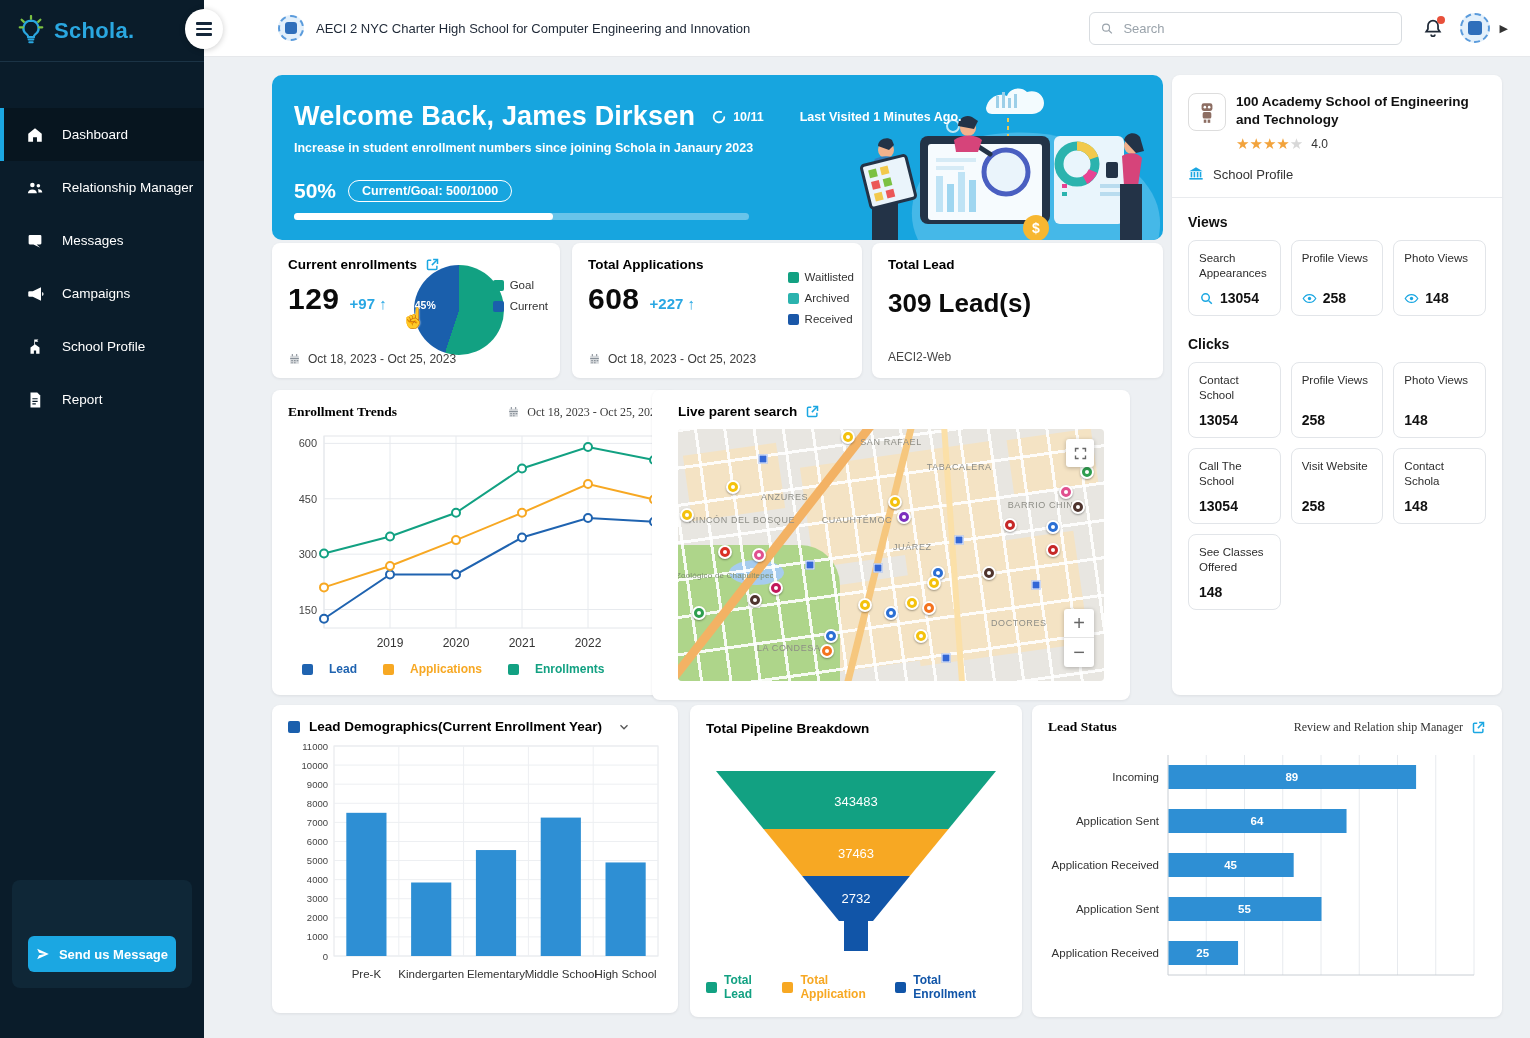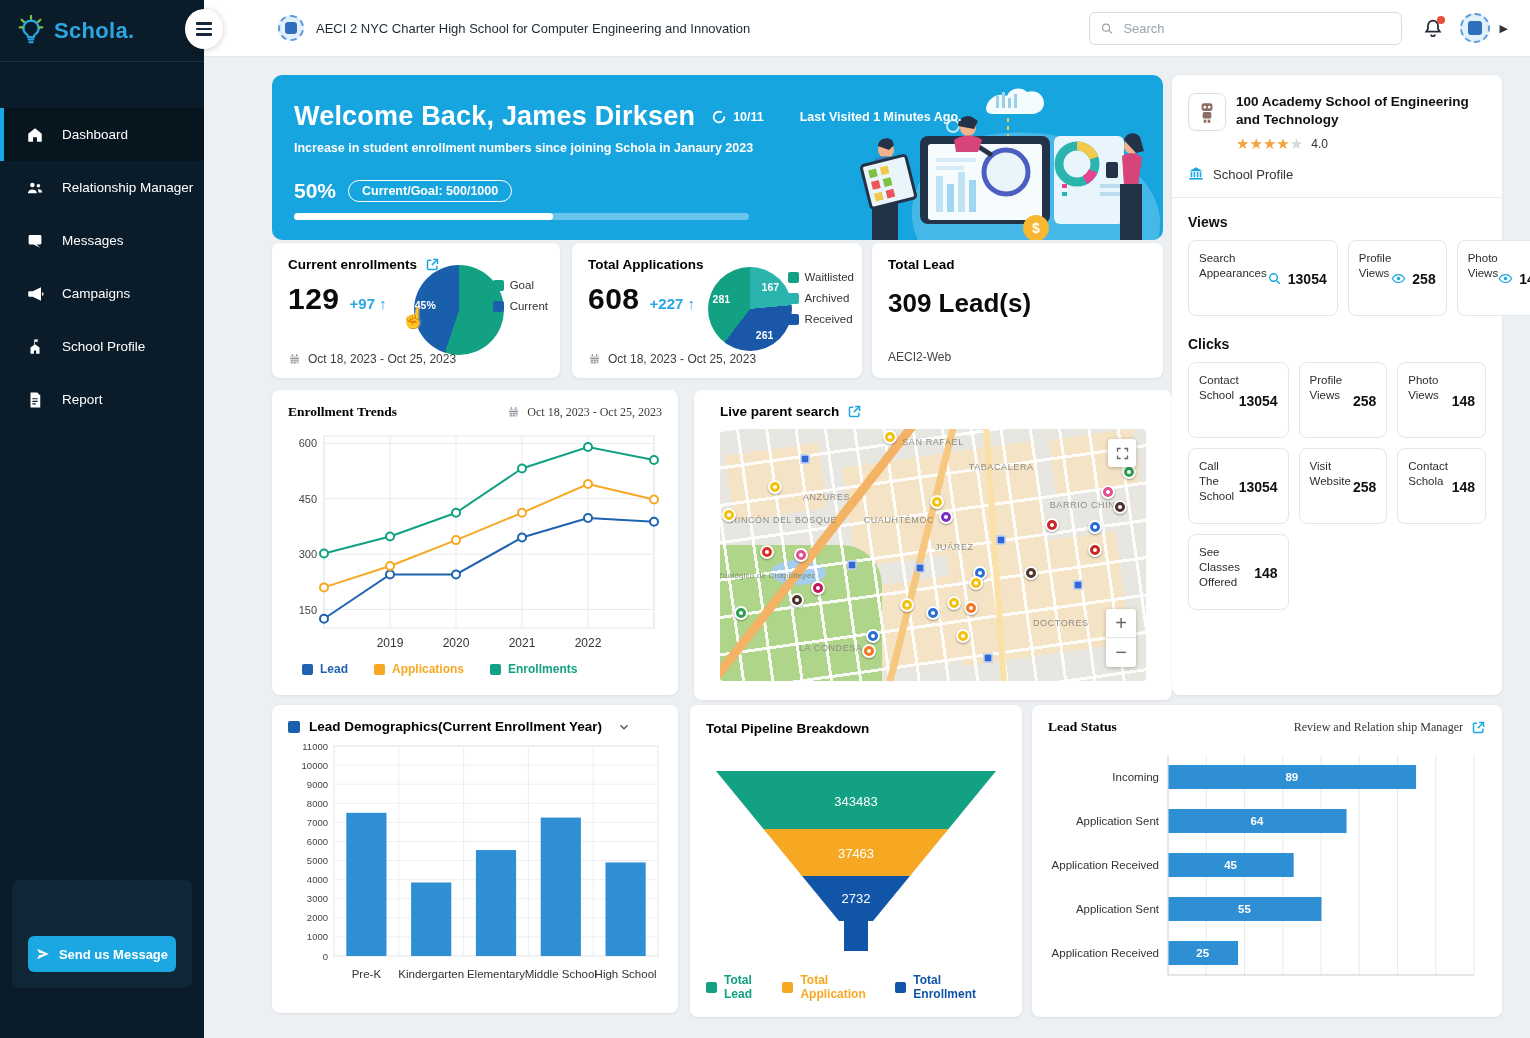--- a/index.html
+++ b/index.html
@@ -77,21 +77,21 @@
   .mini-legend .li{display:flex;align-items:center;gap:6px;font-size:11.5px;color:#333;}
   .sq{width:11px;height:11px;border-radius:2px;display:inline-block;flex:none;}
   .lead-val{font-size:26px;font-weight:bold;margin-top:16px;color:#0b0b0b;}
   .lead-src{position:absolute;left:16px;bottom:14px;font-size:12px;color:#444;}
   
   .chart-head{display:flex;align-items:center;justify-content:space-between;font-family:Liberation Serif, serif;}
   .chart-date{display:flex;align-items:center;gap:7px;font-size:12px;color:#3c3c3c;}
   .chart-date .icon{width:13px;height:13px;color:#8a929a;}
   svg text{font-family:"Liberation Sans",sans-serif;}
   .legend-row{display:flex;align-items:center;gap:26px;margin-top:4px;padding-left:14px;}
-  .legend-row .li{display:flex;align-items:center;gap:7px;font-size:12px;font-weight:bold;}
+  .legend-row .li{display:flex;align-items:center;gap:16px;font-size:12px;font-weight:bold;}
   
   .map-box{position:relative;margin-top:10px;height:252px;border-radius:4px;overflow:hidden;background:#E8E6E1;cursor:grab;}
   .blk{position:absolute;background:#F4E3C4;}
   .park{position:absolute;left:-2%;bottom:-4%;width:40%;height:58%;background:#AED58A;border-top-right-radius:40px;}
   .lake{position:absolute;left:12%;top:52%;width:13%;height:10%;background:#A6CCEE;border-radius:50%;}
   .grid-ov{position:absolute;inset:-20%;background-image:
       repeating-linear-gradient(82deg,transparent 0 26px,rgba(255,255,255,.9) 26px 29px),
       repeating-linear-gradient(-8deg,transparent 0 34px,rgba(255,255,255,.9) 34px 37px);}
   .ave{position:absolute;background:#F6C77E;}
   .maplabel{position:absolute;transform:translate(-50%,-50%);font-size:9px;color:#8d8d86;letter-spacing:.6px;white-space:nowrap;}
@@ -115,21 +115,21 @@
   .rp-name{font-size:13.5px;font-weight:bold;line-height:1.35;color:#111;}
   .stars-row{margin-left:48px;margin-top:4px;display:flex;align-items:center;gap:1px;}
   .star{color:#D8D8D8;font-size:15px;}
   .star.on{color:#F2A33C;}
   .rating{font-size:12px;color:#333;margin-left:7px;}
   .profile-row{display:flex;align-items:center;gap:9px;margin-top:13px;font-size:13px;color:#333;cursor:pointer;}
   .profile-row .icon{width:16px;height:16px;color:#1BA7E2;}
   .rp-divider{border-top:1px solid #E9EBEE;margin:15px -16px 0;}
   .rp-sec{font-size:14px;font-weight:bold;margin-top:16px;color:#111;}
   .tile-grid{display:grid;grid-template-columns:repeat(3,1fr);gap:10px;margin-top:10px;}
-  .tile{border:1px solid #E2E5E9;border-radius:8px;padding:10px 10px 9px;height:76px;display:flex;flex-direction:row;justify-content:space-between;background:#fff;}
+  .tile{border:1px solid #E2E5E9;border-radius:8px;padding:10px 10px 9px;height:76px;display:flex;flex-direction:column;justify-content:space-between;background:#fff;}
   .tile .tl{font-size:11.5px;color:#2d2d2d;line-height:1.3;}
   .tile .tv{display:flex;align-items:center;gap:6px;font-size:14px;font-weight:bold;color:#111;}
   .tile .icon{width:15px;height:15px;color:#1BA7E2;}
   
   .demo-title{display:flex;align-items:center;gap:9px;}
   .demo-title .sq{background:#1A5FAD;width:12px;height:12px;}
   .chev{width:14px;height:14px;color:#555;margin-left:6px;cursor:pointer;}
   
   .funnel-wrap{display:flex;justify-content:center;margin-top:26px;}
   .funnel-legend{position:absolute;left:16px;right:16px;bottom:16px;display:flex;align-items:center;justify-content:space-between;}
@@ -375,25 +375,20 @@
   </div>
 
   <div class="card stat-card" style="left:572px;width:290px;">
     <div class="title-row">
         <span class="ct">Total Applications</span>
       </div>
     <div class="value-row">
       <span class="big-val">608</span>
       <span class="delta"><span>+227</span> <span>↑</span></span>
     </div>
-    <div class="pie" id="pie-apps" style="left: 136px; top: 24px; width: 84px; height: 84px; background: conic-gradient(rgb(43, 179, 174) 0%, rgb(43, 179, 174) 23.5543%, rgb(26, 87, 168) 23.5543%, rgb(26, 87, 168) 60.3667%, rgb(18, 161, 130) 60.3667%, rgb(18, 161, 130) 100%);">
-        <span style="left: 74.2738%; top: 23.4147%;">167</span>
-        <span style="left: 67.4214%; top: 81.5039%;">261</span>
-        <span style="left: 15.8924%; top: 38.4817%;">281</span>
-      </div>
     <div class="mini-legend" id="legend-apps" style="right:8px;top:28px;">
         <div class="li">
           <span class="sq" style="background:#12A182"></span>
           <span>Waitlisted</span>
         </div>
         <div class="li">
           <span class="sq" style="background:#2BB3AE"></span>
           <span>Archived</span>
         </div>
         <div class="li">
@@ -486,21 +481,21 @@
           <span class="sq" style="background:#F7A823"></span>
           <span style="color:#F7A823">Applications</span>
         </div>
         <div class="li">
           <span class="sq" style="background:#12A182"></span>
           <span style="color:#12A182">Enrollments</span>
         </div>
       </div>
   </div>
 
-  <div class="card" style="left:694px;top:390px;width:478px;height:310px;padding:14px 26px;">
+  <div class="card" style="left:652px;top:390px;width:478px;height:310px;padding:14px 26px;">
     <div class="title-row">
       <span class="ct">Live parent search</span>
       <span class="icon ext">
         <svg viewBox="0 0 24 24" fill="none" stroke="currentColor" stroke-width="2.4">
             <path d="M10 5H5.5A1.5 1.5 0 0 0 4 6.5v12A1.5 1.5 0 0 0 5.5 20h12a1.5 1.5 0 0 0 1.5-1.5V14"></path>
             <path d="M13 4h7v7"></path>
             <path d="M19.5 4.5 11 13"></path>
           </svg>
       </span>
     </div>

